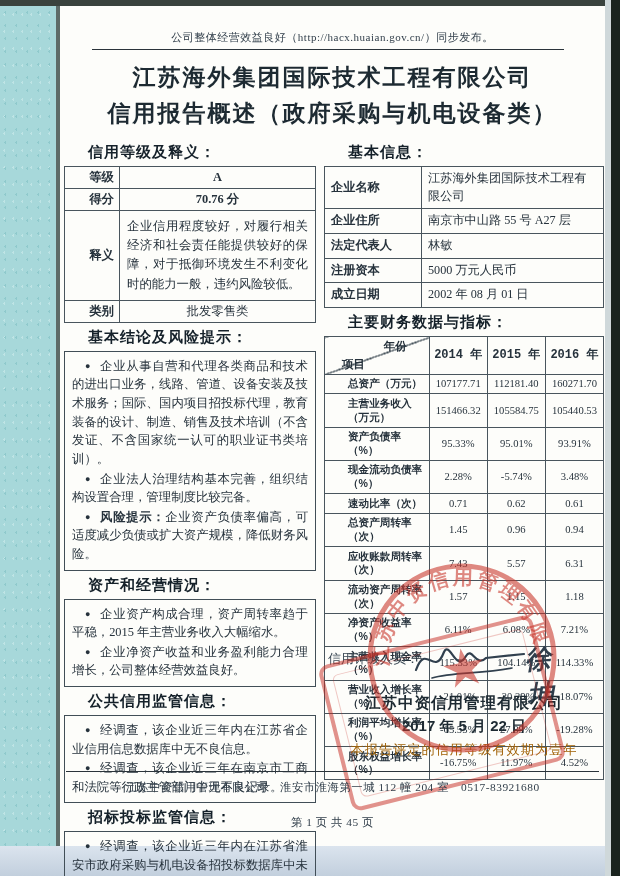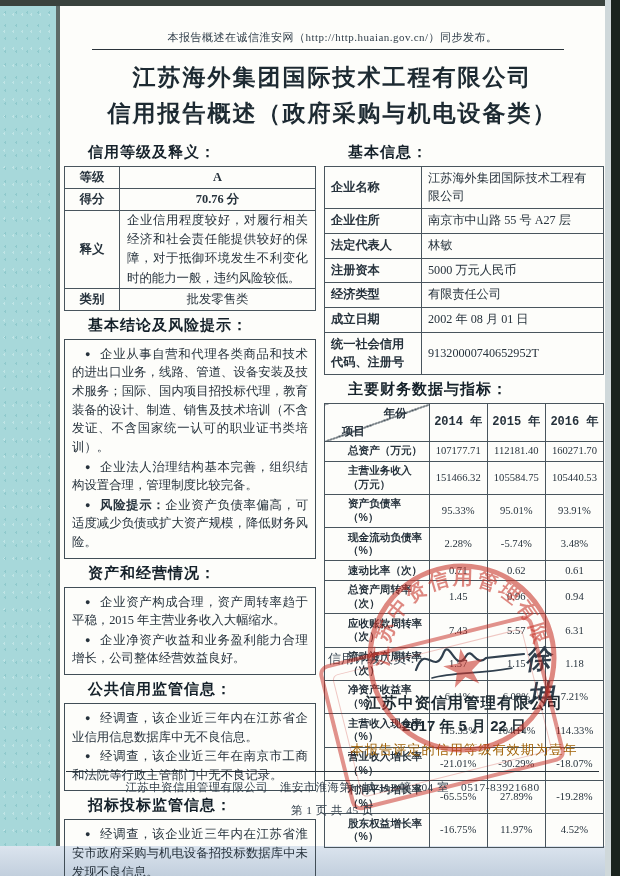--- a/index.html
+++ b/index.html
@@ -31,23 +31,23 @@
   .box{border:1.3px solid #414e57;padding:4px 7px 5px 7px;font-size:12.4px;line-height:1.5;text-align:justify;}
   .box p{margin:1px 0;text-indent:13px;}
   .dot{font-size:9px;vertical-align:1px;margin-right:9px;}
   .bold{font-weight:bold;}
 
   table{border-collapse:collapse;width:100%;}
   td,th{border:1px solid #49555d;}
   table{border:1.5px solid #333d44;}
 
   .rating-tbl td{font-size:12.4px;padding:2px 5px;}
-  .rating-tbl .lbl{width:44px;font-family:"Liberation Sans","DejaVu Sans",sans-serif;font-weight:bold;text-align:center;}
+  .rating-tbl .lbl{width:44px;font-family:"Liberation Sans","DejaVu Sans",sans-serif;font-weight:bold;text-align:right;}
   .rating-tbl .val{text-align:center;}
-  .rating-tbl .meaning{text-align:justify;line-height:1.55;padding:0 7px;}
+  .rating-tbl .meaning{text-align:justify;line-height:1.55;padding:6px 7px;}
 
   .basic-tbl td{font-size:12.2px;padding:3px 6px;line-height:1.45;}
   .basic-tbl .lbl{width:84px;font-family:"Liberation Sans","DejaVu Sans",sans-serif;font-weight:bold;}
 
   .fin-tbl{margin-top:2px;table-layout:fixed;}
   .fin-tbl td,.fin-tbl th{font-size:10.6px;padding:2.4px 2px;text-align:center;line-height:1.3;}
   .fin-tbl .lbl{text-align:left;padding-left:23px;font-family:"Liberation Sans","DejaVu Sans",sans-serif;font-weight:bold;}
   .fin-tbl col.c0{width:37.5%;}
   .fin-tbl .yhead{font-size:12px;font-weight:bold;font-family:Liberation Mono, monospace;height:32px;}
   .diag{position:relative;height:32px;
@@ -65,36 +65,36 @@
   .closing .vl{font-size:13.2px;margin-top:5px;letter-spacing:1px;color:#a16207;}
 
   .stamp-circle{position:absolute;left:302px;top:552px;opacity:.58;transform:rotate(-10deg);}
   .stamp-rect{position:absolute;left:272px;top:632px;width:212px;height:142px;
     border:4.5px solid rgba(198,40,30,.5);border-radius:10px;transform:rotate(-14deg);}
   .stamp-rect::after{content:"";position:absolute;left:8px;top:8px;right:8px;bottom:8px;
     border:1px solid rgba(198,40,30,.25);border-radius:6px;}
 
   .footer{position:absolute;left:6px;top:765px;width:533px;border-top:1.6px solid #2a333a;
     text-align:center;font-size:11.4px;color:#33404c;padding-top:8px;letter-spacing:.5px;}
-  .footer .pageno{margin-top:8px;}
+  .footer .pageno{margin-top:20px;}
 </style>
 </head>
 <body>
 
 <div class="scene">
   <div class="edge-top"></div>
   <div class="strip-left"></div>
   <div class="edge-left-shadow"></div>
   <div class="strip-bottom"></div>
   <div class="edge-right-soft"></div>
   <div class="edge-right"></div>
 
   <div class="page">
 
-    <div class="notice">本报告概述在诚信淮安网（http://http.huaian.gov.cn/）同步发布。</div>
+    <div class="notice">公司整体经营效益良好（http://hacx.huaian.gov.cn/）同步发布。</div>
     <div class="notice-rule"></div>
 
     <div class="doc-title">
       <div>江苏海外集团国际技术工程有限公司</div>
       <div>信用报告概述（政府采购与机电设备类）</div>
     </div>
 
     <div class="col col-left">
       <h2 class="sec">信用等级及释义：</h2>
       <table class="rating-tbl">
@@ -157,30 +157,22 @@
             </tr>
             <tr>
               <td class="lbl">法定代表人</td>
               <td>林敏</td>
             </tr>
             <tr>
               <td class="lbl">注册资本</td>
               <td>5000 万元人民币</td>
             </tr>
             <tr>
-              <td class="lbl">经济类型</td>
-              <td>有限责任公司</td>
-            </tr>
-            <tr>
               <td class="lbl">成立日期</td>
               <td>2002 年 08 月 01 日</td>
-            </tr>
-            <tr>
-              <td class="lbl">统一社会信用代码、注册号</td>
-              <td>91320000740652952T</td>
             </tr>
           </tbody>
       </table>
 
       <h2 class="sec">主要财务数据与指标：</h2>
       <table class="fin-tbl">
         <colgroup>
             <col class="c0">
             <col>
             <col>

